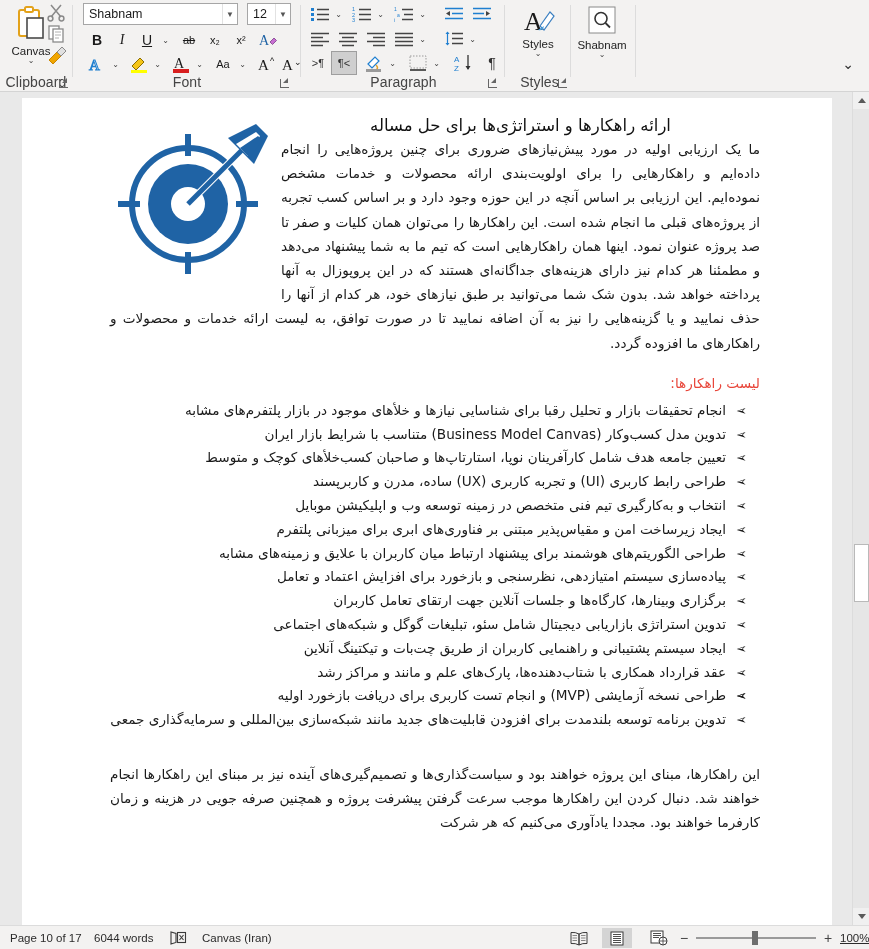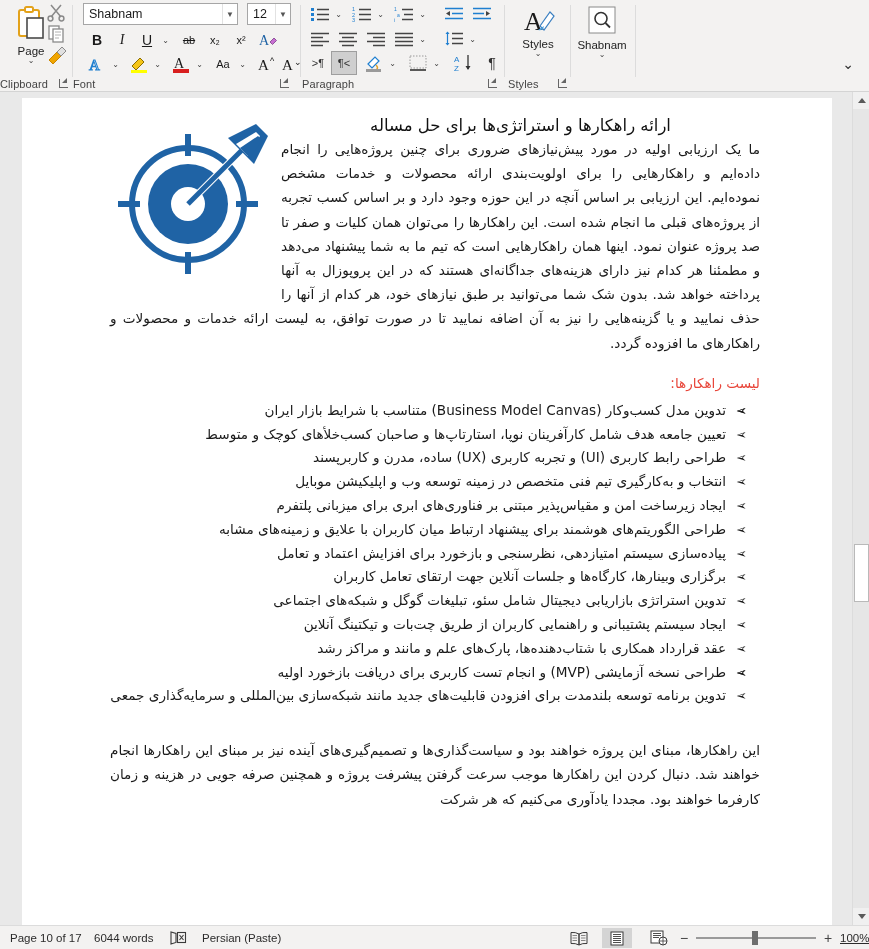--- a/index.html
+++ b/index.html
@@ -21,21 +21,21 @@
     position: absolute; left: 0; top: 0;
     width: 869px; height: 92px;
     background: #f3f2f1;
     border-bottom: 1px solid #d4d4d4;
   }
   .rgroup {
     position: absolute; top: 0; height: 92px;
   }
   .rgroup-label {
     position: absolute; bottom: 2px; left: 0; width: 100%;
-    text-align: left; font-size: 11px; color: #444;
+    text-align: center; font-size: 14px; color: #444;
     letter-spacing: .1px;
   }
   .rgroup-sep {
     position: absolute; top: 5px; width: 1px; height: 72px;
     background: #dcdcdc;
   }
   .dlg-launcher {
     position: absolute; bottom: 3px;
     width: 12px; height: 12px; cursor: pointer;
   }
@@ -278,21 +278,21 @@
 
   <div class="ribbon">
 
     <div class="rgroup" style="left:0; width:72px;">
       <div class="paste-btn">
         <svg width="40" height="40" viewBox="0 0 40 40" style="margin:2px auto 0;">
           <rect x="8" y="6" width="20" height="26" rx="2" fill="#fff" stroke="#e3a21a" stroke-width="2"></rect>
           <rect x="14" y="3" width="8" height="5" rx="1.5" fill="#fff" stroke="#e3a21a" stroke-width="2"></rect>
           <rect x="16" y="14" width="16" height="20" fill="#fff" stroke="#4a4a4a" stroke-width="1.6"></rect>
         </svg>
-        <div class="paste-label">Page</div>
+        <div class="paste-label">Canvas</div>
         <div class="paste-chev">⌄</div>
       </div>
 
       <div class="mini-btn" style="left:46px; top:2px;">
         <svg width="22" height="20" viewBox="0 0 22 20">
           <path d="M5 3 L15 15 M15 3 L5 15" stroke="#8a8a8a" stroke-width="1.5" fill="none"></path>
           <circle cx="4.5" cy="16.5" r="2.4" fill="none" stroke="#8a8a8a" stroke-width="1.5"></circle>
           <circle cx="15.5" cy="16.5" r="2.4" fill="none" stroke="#8a8a8a" stroke-width="1.5"></circle>
         </svg>
       </div>
@@ -536,21 +536,21 @@
           </svg>
         </div>
 
         <h1 class="doc-title">ارائه راهکارها و استراتژی‌ها برای حل مساله</h1>
 
         <p class="para">ما یک ارزیابی اولیه در مورد پیش‌نیازهای ضروری برای چنین پروژه‌هایی را انجام داده‌ایم و راهکارهایی را برای اولویت‌بندی ارائه محصولات و خدمات مشخص نموده‌ایم. این ارزیابی بر اساس آنچه در این حوزه وجود دارد و بر اساس کسب تجربه از پروژه‌های قبلی ما انجام شده است. این راهکارها را می‌توان همان کلیات و صفر تا صد پروژه عنوان نمود. اینها همان راهکارهایی است که تیم ما به شما پیشنهاد می‌دهد و مطمئنا هر کدام نیز دارای هزینه‌های جداگانه‌ای هستند که در این پروپوزال به آنها پرداخته خواهد شد. بدون شک شما می‌توانید بر طبق نیازهای خود، هر کدام از آنها را حذف نمایید و یا گزینه‌هایی را نیز به آن اضافه نمایید تا در صورت توافق، به لیست ارائه خدمات و محصولات و راهکارهای ما افزوده گردد.</p>
 
         <div class="subhead">لیست راهکارها:</div>
 
         <ul class="sol-list">
-          <li><span class="bullet">➢</span></li>
+          <li><span class="bullet">➢</span><span>انجام تحقیقات بازار و تحلیل رقبا برای شناسایی نیازها و خلأهای موجود در بازار پلتفرم‌های مشابه</span></li>
           <li><span class="bullet">➢</span><span>تدوین مدل کسب‌وکار (Business Model Canvas) متناسب با شرایط بازار ایران</span></li>
           <li><span class="bullet">➢</span><span>تعیین جامعه هدف شامل کارآفرینان نوپا، استارتاپ‌ها و صاحبان کسب‌خلأهای کوچک و متوسط</span></li>
           <li><span class="bullet">➢</span><span>طراحی رابط کاربری (UI) و تجربه کاربری (UX) ساده، مدرن و کاربرپسند</span></li>
           <li><span class="bullet">➢</span><span>انتخاب و به‌کارگیری تیم فنی متخصص در زمینه توسعه وب و اپلیکیشن موبایل</span></li>
           <li><span class="bullet">➢</span><span>ایجاد زیرساخت امن و مقیاس‌پذیر مبتنی بر فناوری‌های ابری برای میزبانی پلتفرم</span></li>
           <li><span class="bullet">➢</span><span>طراحی الگوریتم‌های هوشمند برای پیشنهاد ارتباط میان کاربران با علایق و زمینه‌های مشابه</span></li>
           <li><span class="bullet">➢</span><span>پیاده‌سازی سیستم امتیازدهی، نظرسنجی و بازخورد برای افزایش اعتماد و تعامل</span></li>
           <li><span class="bullet">➢</span><span>برگزاری وبینارها، کارگاه‌ها و جلسات آنلاین جهت ارتقای تعامل کاربران</span></li>
           <li><span class="bullet">➢</span><span>تدوین استراتژی بازاریابی دیجیتال شامل سئو، تبلیغات گوگل و شبکه‌های اجتماعی</span></li>
           <li><span class="bullet">➢</span><span>ایجاد سیستم پشتیبانی و راهنمایی کاربران از طریق چت‌بات و تیکتینگ آنلاین</span></li>
@@ -579,21 +579,21 @@
   <div class="statusbar">
     <div class="sb-item" style="left:4px;">Page 10 of 17</div>
     <div class="sb-item" style="left:88px;">6044 words</div>
     <div class="sb-item" style="left:168px; padding:0;">
       <svg width="20" height="16" viewBox="0 0 20 16">
         <path d="M3 2 v12 l5 -1.6 v-9 z" fill="none" stroke="#3a3a3a" stroke-width="1.1"></path>
         <rect x="9.5" y="2.5" width="8" height="10" fill="none" stroke="#3a3a3a" stroke-width="1.1"></rect>
         <path d="M11.5 5 L15.5 10 M15.5 5 L11.5 10" stroke="#3a3a3a" stroke-width="1.1"></path>
       </svg>
     </div>
-    <div class="sb-item" style="left:196px;">Persian (Paste)</div>
+    <div class="sb-item" style="left:196px;">Canvas (Iran)</div>
 
     <div class="sb-view" style="left:564px;">
       <svg width="18" height="15" viewBox="0 0 18 15">
         <path d="M9 3 q-3.5 -2 -8 -1.5 v11 q4.5 -0.5 8 1.5 z" fill="none" stroke="#3a3a3a" stroke-width="1"></path>
         <path d="M9 3 q3.5 -2 8 -1.5 v11 q-4.5 -0.5 -8 1.5 z" fill="none" stroke="#3a3a3a" stroke-width="1"></path>
         <path d="M2.5 4.5h4.5 M2.5 7h4.5 M2.5 9.5h4.5 M11 4.5h4.5 M11 7h4.5 M11 9.5h4.5" stroke="#6a6a6a" stroke-width="0.8"></path>
       </svg>
     </div>
     <div class="sb-view active" style="left:602px;">
       <svg width="18" height="15" viewBox="0 0 18 15">

